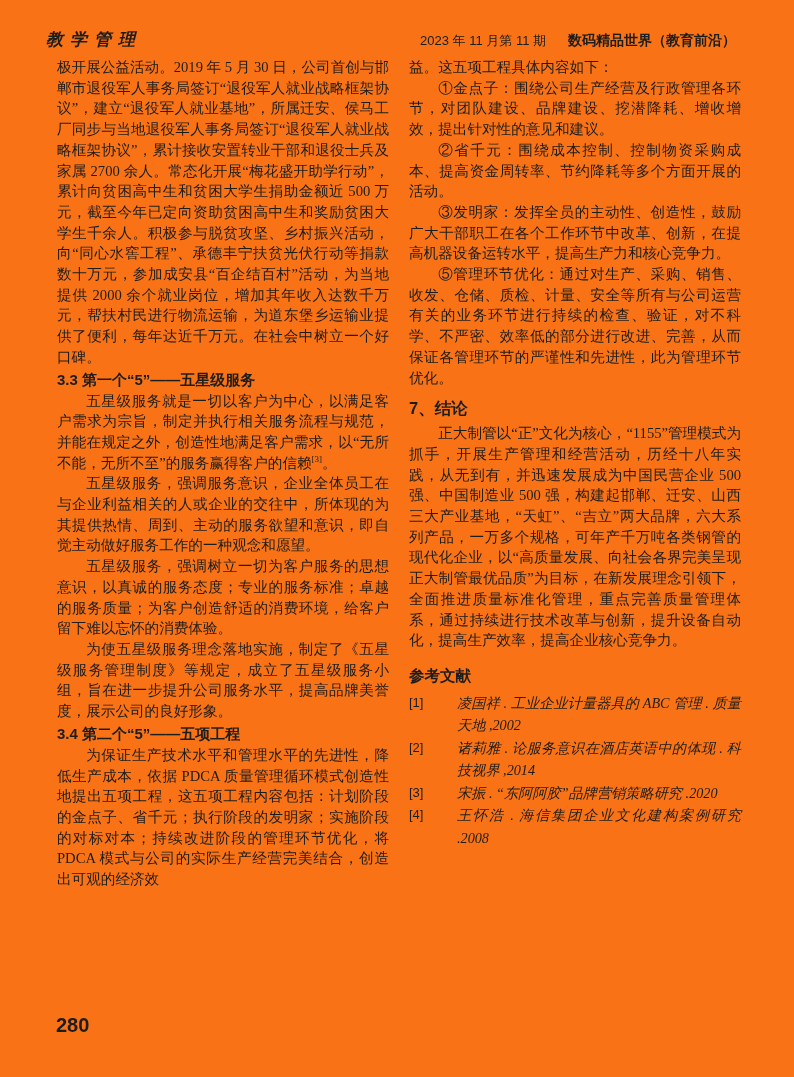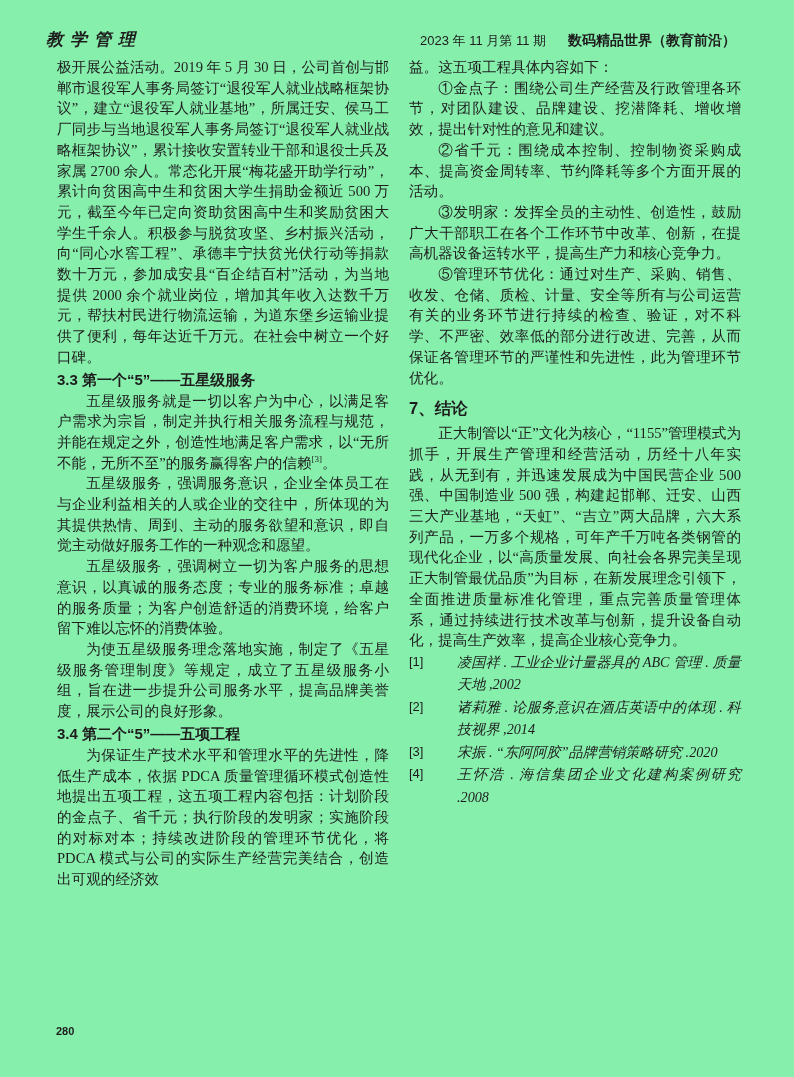--- a/index.html
+++ b/index.html
@@ -1,19 +1,19 @@
 <!DOCTYPE html>
 <html><head>
 <meta charset="utf-8">
 <style>
   html,body { margin:0; padding:0; background:#ffffff; }
   .page {
     position:relative;
     width:794px; height:1077px;
-    background:#86efac;
+    background:#f97316;
     color:#1d1d1d;
     font-family:"Liberation Serif", serif;
     overflow:hidden;
     text-decoration:underline;
   }
 
   
   .header {
     position:absolute; top:28px; left:46px; right:58px;
     display:flex; justify-content:space-between; align-items:baseline;
@@ -73,21 +73,21 @@
     flex:1;
     font-style:italic;
     text-align:justify;
     margin-left:16px;
   }
 
   
   .page-number {
     position:absolute; left:56px; bottom:40px;
     font-family:"Liberation Sans", sans-serif;
-    font-weight:bold; font-size:11px;
+    font-weight:bold; font-size:20px;
   }
 </style>
 </head>
 <body>
 
 <div class="page">
 
   <div class="header">
     <div class="brand">教学管理</div>
     <div class="header-right">
@@ -110,20 +110,21 @@
     </div>
 
     <div class="col">
       <p class="body">益。这五项工程具体内容如下：</p>
       <p class="body ind">①金点子：围绕公司生产经营及行政管理各环节，对团队建设、品牌建设、挖潜降耗、增收增效，提出针对性的意见和建议。</p>
       <p class="body ind">②省千元：围绕成本控制、控制物资采购成本、提高资金周转率、节约降耗等多个方面开展的活动。</p>
       <p class="body ind">③发明家：发挥全员的主动性、创造性，鼓励广大干部职工在各个工作环节中改革、创新，在提高机器设备运转水平，提高生产力和核心竞争力。</p>
       <p class="body ind">⑤管理环节优化：通过对生产、采购、销售、收发、仓储、质检、计量、安全等所有与公司运营有关的业务环节进行持续的检查、验证，对不科学、不严密、效率低的部分进行改进、完善，从而保证各管理环节的严谨性和先进性，此为管理环节优化。</p>
       <h2 class="major">7、结论</h2>
       <p class="body ind">正大制管以“正”文化为核心，“1155”管理模式为抓手，开展生产管理和经营活动，历经十八年实践，从无到有，并迅速发展成为中国民营企业 500 强、中国制造业 500 强，构建起邯郸、迁安、山西三大产业基地，“天虹”、“吉立”两大品牌，六大系列产品，一万多个规格，可年产千万吨各类钢管的现代化企业，以“高质量发展、向社会各界完美呈现正大制管最优品质”为目标，在新发展理念引领下，全面推进质量标准化管理，重点完善质量管理体系，通过持续进行技术改革与创新，提升设备自动化，提高生产效率，提高企业核心竞争力。</p>
+      <div class="ref-title">参考文献</div>
       <div class="refs">
         <div class="ref-row">
           <span class="ref-num">[1]</span>
           <span class="ref-text">凌国祥 . 工业企业计量器具的 ABC 管理 . 质量天地 ,2002</span>
         </div>
         <div class="ref-row">
           <span class="ref-num">[2]</span>
           <span class="ref-text">诸莉雅 . 论服务意识在酒店英语中的体现 . 科技视界 ,2014</span>
         </div>
         <div class="ref-row">

